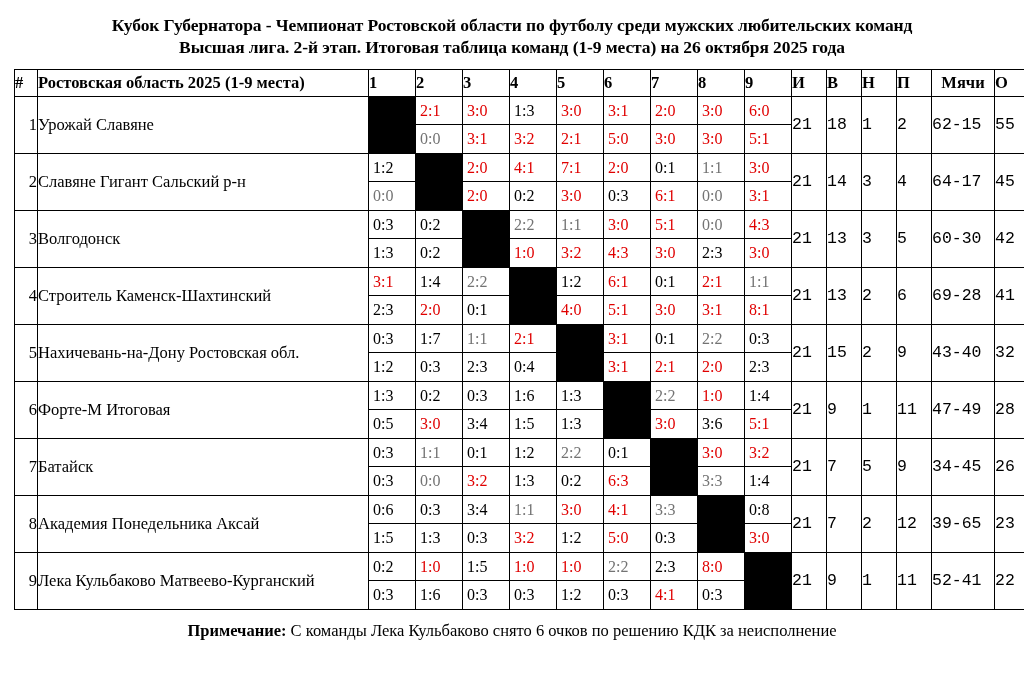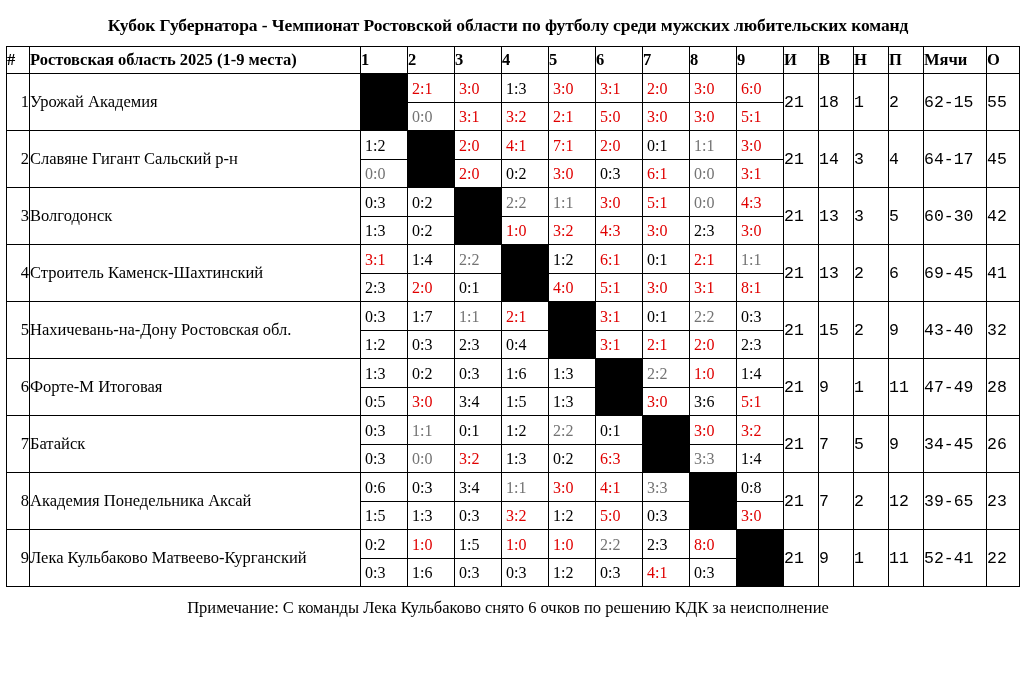--- a/index.html
+++ b/index.html
@@ -12,21 +12,21 @@
     background: #ffffff;
     font-family: "Liberation Serif", serif;
     color: #000000;
     overflow: hidden;
   }
   .page {
     width: 1024px;
     height: 544px;
     position: relative;
     box-sizing: border-box;
-    padding: 10px 14px 0 6px;
+    padding: 10px 14px 0 14px;
   }
   .title {
     text-align: center;
     font-weight: bold;
     font-size: 17.5px;
     line-height: 1.28;
     margin: 4px 0 10px 0;
     letter-spacing: -0.1px;
   }
   .title .line2 { display: block; }
@@ -49,21 +49,21 @@
     font-weight: bold;
     height: 26px;
     text-align: left;
     padding: 0 4px;
     white-space: nowrap;
   }
   th.h-hash { width: 22px; text-align: left; padding-left: 3px;}
   th.h-team { width: 330px; }
   th.h-opp  { width: 46px; }
   th.h-stat { width: 34px; }
-  th.h-goals{ width: 62px; }
+  th.h-goals{ width: 62px; text-align: center; }
   th.h-pts  { width: 32px; }
 
   
   td.rank {
     text-align: right;
     padding-right: 3px;
     font-size: 17px;
     width: 22px;
   }
   td.team {
@@ -100,29 +100,30 @@
   .win  { color: #e00000; }
   .draw { color: #737373; }
   .loss { color: #000000; }
 
   .note {
     text-align: center;
     font-size: 16.5px;
     line-height: 1.3;
     margin-top: 10px;
   }
-  .note b { font-weight: normal; }
+  .note b { font-weight: bold; }
 </style>
 </head>
 <body>
 
 <div class="page">
 
   <div class="title">
     <span>Кубок Губернатора - Чемпионат Ростовской области по футболу среди мужских любительских команд</span>
+    <span class="line2">Высшая лига. 2-й этап. Итоговая таблица команд (1-9 места) на 26 октября 2025 года</span>
   </div>
 
   <table class="standings">
     <thead>
       <tr>
         <th class="h-hash">#</th>
         <th class="h-team">Ростовская область 2025 (1-9 места)</th>
         <th class="h-opp">1</th>
         <th class="h-opp">2</th>
         <th class="h-opp">3</th>
@@ -136,21 +137,21 @@
         <th class="h-stat">В</th>
         <th class="h-stat">Н</th>
         <th class="h-stat">П</th>
         <th class="h-goals">Мячи</th>
         <th class="h-pts">О</th>
       </tr>
     </thead>
     <tbody id="tbody">
         <tr>
           <td class="rank">1</td>
-          <td class="team">Урожай Академия</td>
+          <td class="team">Урожай Славяне</td>
           <td class="cell diag"></td>
           <td class="cell">
             <span class="sc top win">2:1</span>
             <span class="sc bot draw">0:0</span>
           </td>
           <td class="cell">
             <span class="sc top win">3:0</span>
             <span class="sc bot win">3:1</span>
           </td>
           <td class="cell">
@@ -303,21 +304,21 @@
             <span class="sc bot win">3:1</span>
           </td>
           <td class="cell">
             <span class="sc top draw">1:1</span>
             <span class="sc bot win">8:1</span>
           </td>
           <td class="stat">21</td>
           <td class="stat">13</td>
           <td class="stat">2</td>
           <td class="stat">6</td>
-          <td class="goals">69-45</td>
+          <td class="goals">69-28</td>
           <td class="pts">41</td>
         </tr>
         <tr>
           <td class="rank">5</td>
           <td class="team">Нахичевань-на-Дону Ростовская обл.</td>
           <td class="cell">
             <span class="sc top loss">0:3</span>
             <span class="sc bot loss">1:2</span>
           </td>
           <td class="cell">

